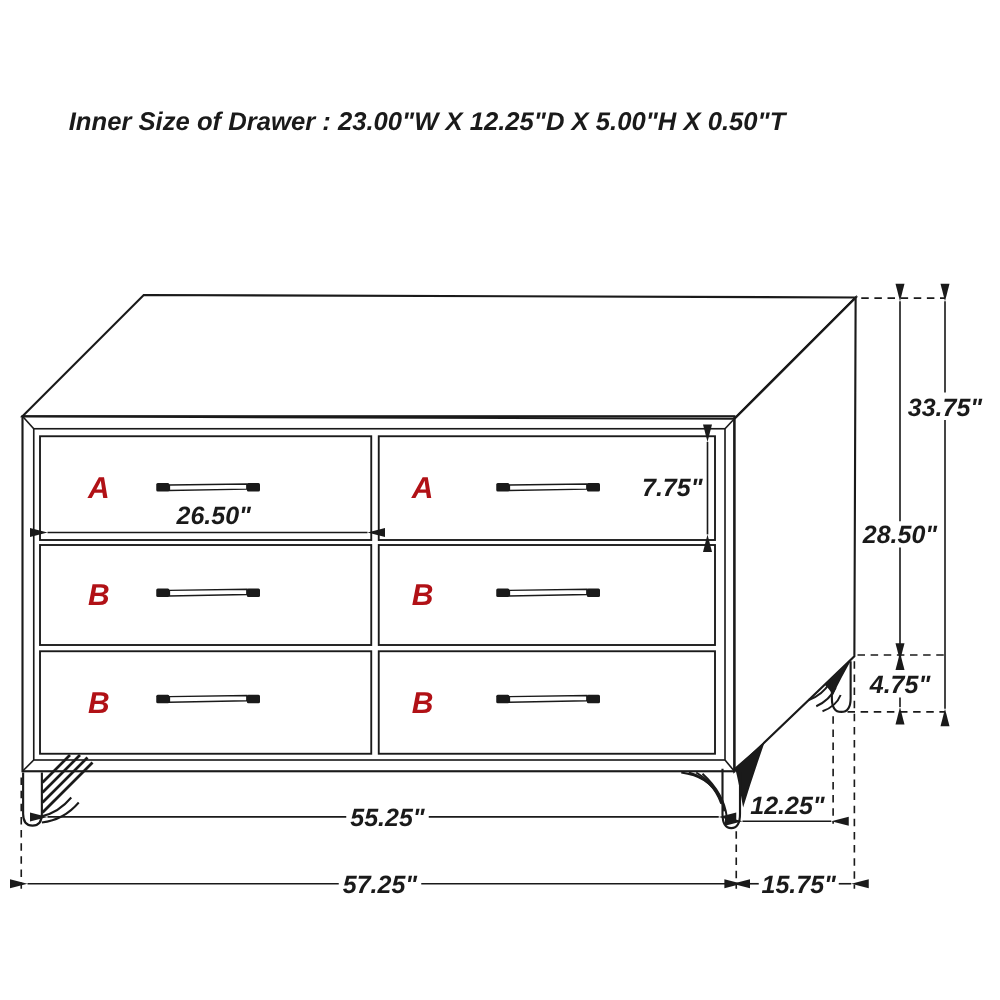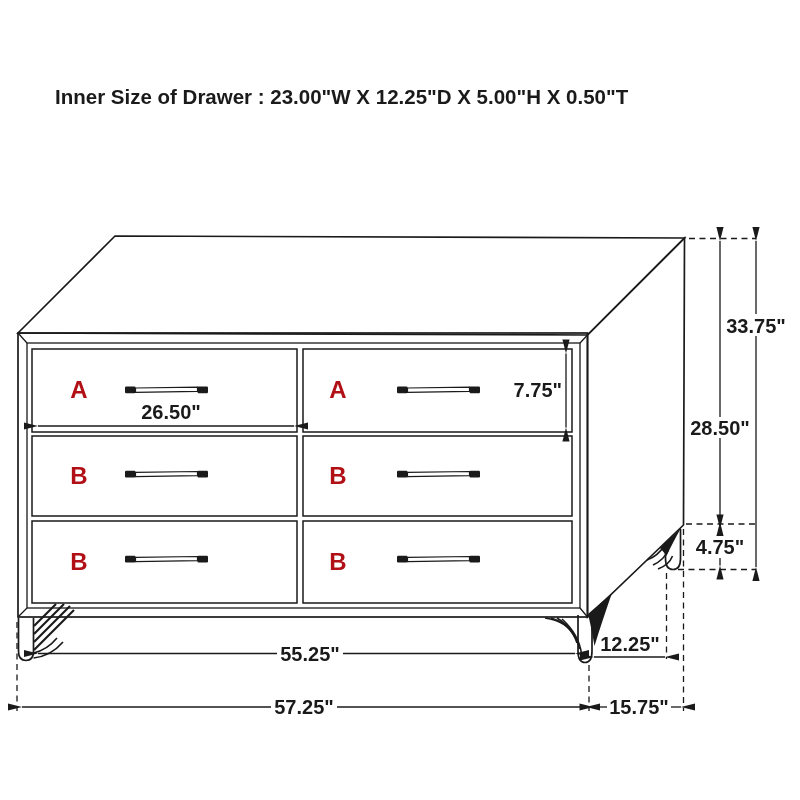--- a/index.html
+++ b/index.html
@@ -1,17 +1,17 @@
 <!DOCTYPE html>
 <html style="--line: #1a1a1a; --red: #b11116; --bg: #ffffff;"><head>
 <meta charset="utf-8">
 <style>
   :root { --line:#1a1a1a; --red:#b11116; --bg:#ffffff; }
   html,body { margin:0; padding:0; background:var(--bg); }
-  .stage { width:800px; height:800px; position:relative; background:var(--bg); }
+  .stage { width:800px; height:800px; position:relative; background:var(--bg);font-style:italic; }
   svg { display:block; }
   .ol   { stroke:var(--line); stroke-width:1.7; fill:none; stroke-linejoin:miter; }
   .il   { stroke:var(--line); stroke-width:1.3; fill:none; }
   .dr   { stroke:var(--line); stroke-width:1.5; fill:#ffffff; }
   .dim  { stroke:var(--line); stroke-width:1.3; fill:none; }
   .dash { stroke:var(--line); stroke-width:1.3; fill:none; stroke-dasharray:6 4.5; }
   .hatch{ stroke:var(--line); stroke-width:2.2; fill:none; stroke-linecap:butt; }
   .arc  { stroke:var(--line); stroke-width:1.6; fill:none; }
   .wedge{ fill:var(--line); stroke:none; }
   .ah   { fill:var(--line); stroke:none; }

